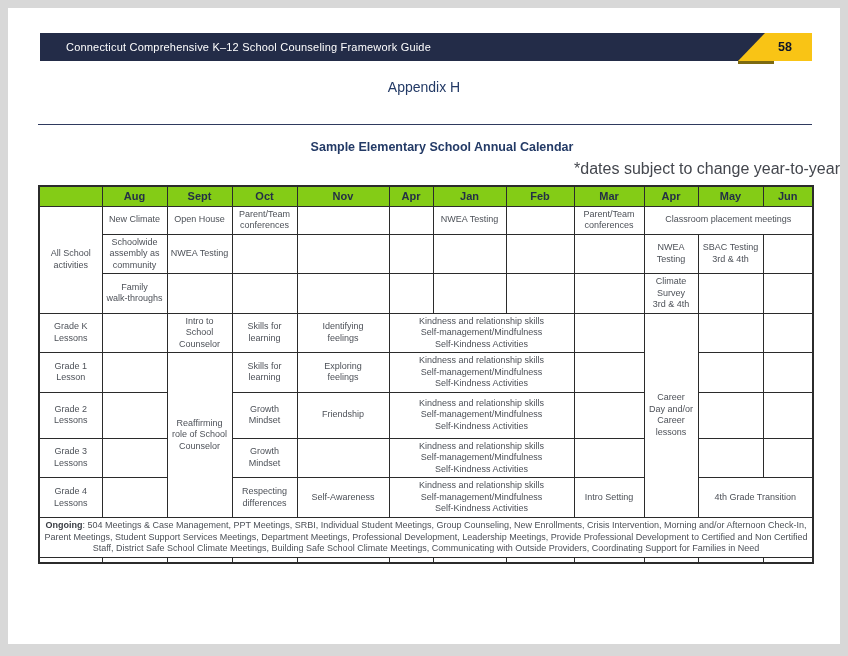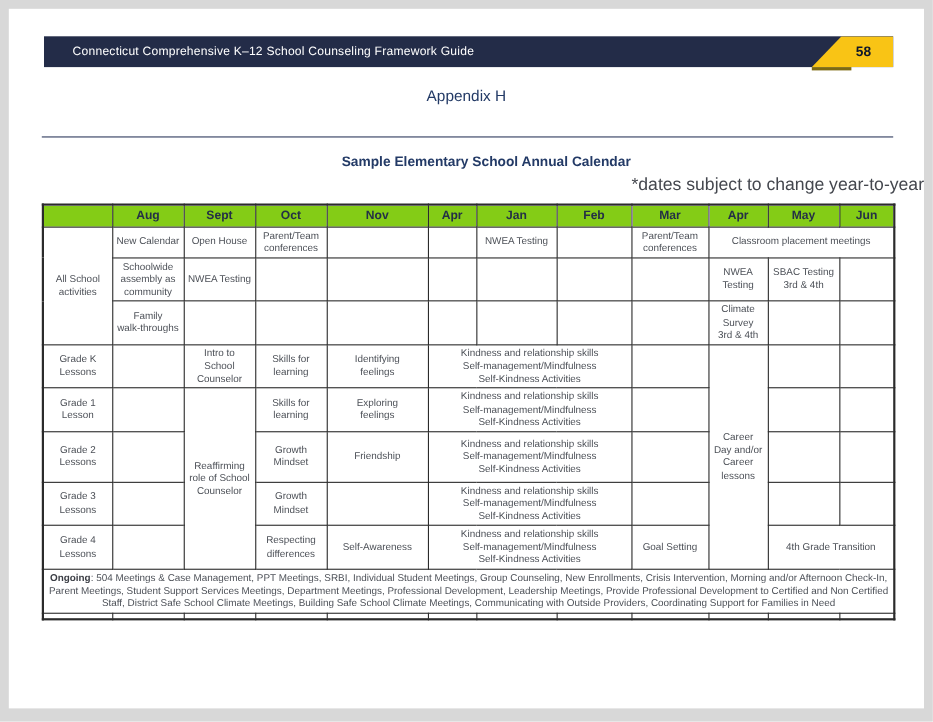--- a/index.html
+++ b/index.html
@@ -137,21 +137,21 @@
       <th>Feb</th>
       <th>Mar</th>
       <th>Apr</th>
       <th>May</th>
       <th>Jun</th>
     </tr>
 
     <tr class="h-as1">
       <td rowspan="3">All School
 activities</td>
-      <td>New Calendar</td>
+      <td>New Climate</td>
       <td>Open House</td>
       <td>Parent/Team
 conferences</td>
       <td></td>
       <td></td>
       <td>NWEA Testing</td>
       <td></td>
       <td>Parent/Team
 conferences</td>
       <td colspan="3">Classroom placement meetings</td>
@@ -267,21 +267,21 @@
     <tr class="h-g4">
       <td>Grade 4
 Lessons</td>
       <td></td>
       <td>Respecting
 differences</td>
       <td>Self-Awareness</td>
       <td colspan="3">Kindness and relationship skills
 Self-management/Mindfulness
 Self-Kindness Activities</td>
-      <td>Goal Setting</td>
+      <td>Intro Setting</td>
       <td colspan="2">4th Grade Transition</td>
     </tr>
 
     <tr class="h-ongoing">
       <td colspan="12" class="ongoing-cell"><b>Ongoing</b><span>: 504 Meetings &amp; Case Management, PPT Meetings, SRBI, Individual Student Meetings, Group Counseling, New Enrollments, Crisis Intervention, Morning and/or Afternoon Check-In, Parent Meetings, Student Support Services Meetings, Department Meetings, Professional Development, Leadership Meetings, Provide Professional Development to Certified and Non Certified Staff, District Safe School Climate Meetings, Building Safe School Climate Meetings, Communicating with Outside Providers, Coordinating Support for Families in Need</span></td>
     </tr>
 
     <tr class="h-thin">
       <td></td>
           <td></td>

